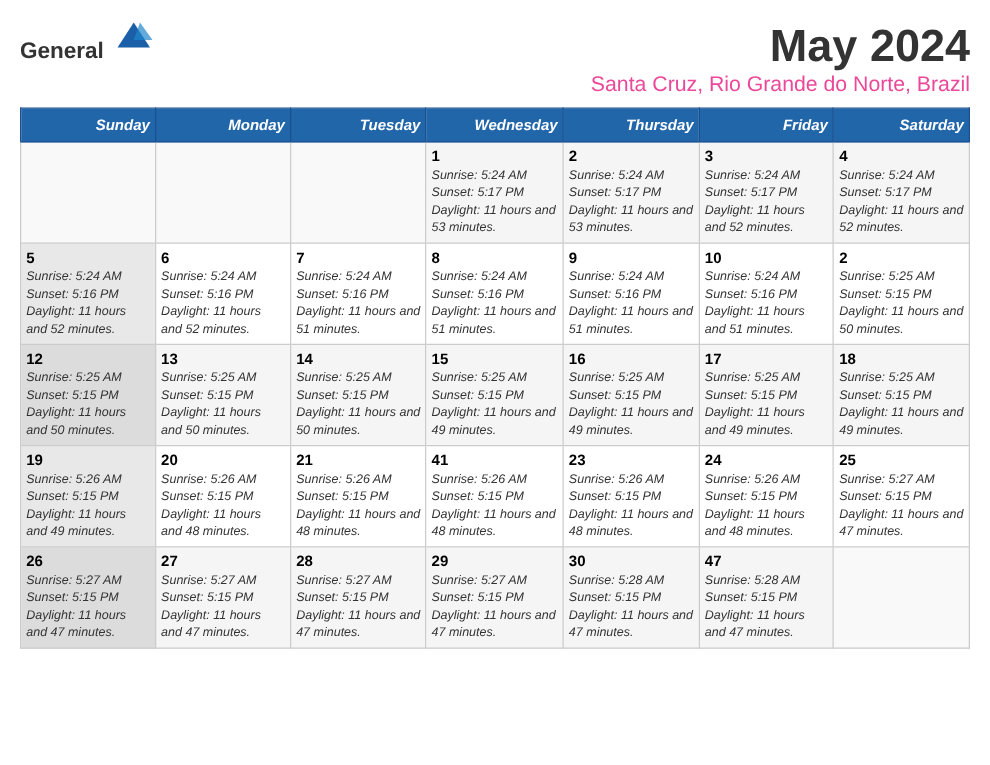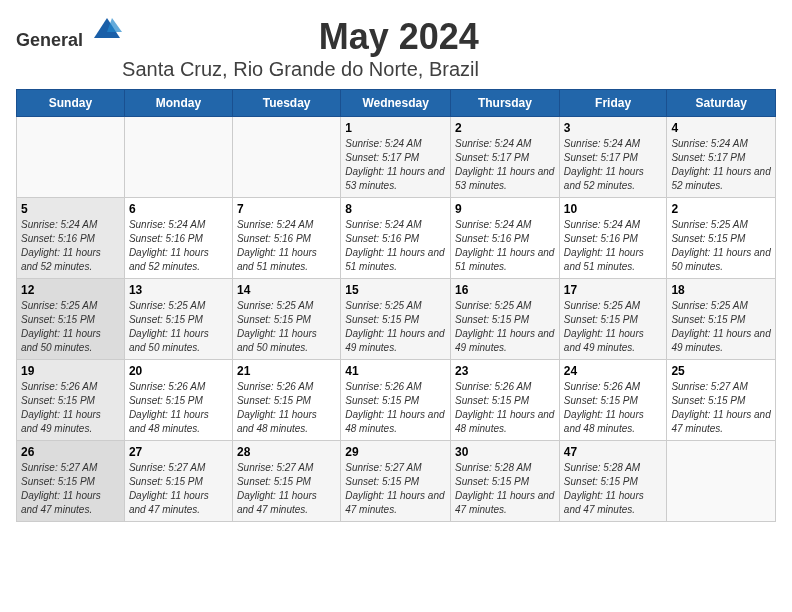--- a/index.html
+++ b/index.html
@@ -5,21 +5,21 @@
     * { margin: 0; padding: 0; box-sizing: border-box; }
     body {
       font-family: Arial, sans-serif;
       background: #fff;
       width: 792px;
       min-height: 612px;
       padding: 16px;
     }
     .header {
       display: flex;
-      justify-content: flex-start;
+      justify-content: space-between;
       align-items: flex-start;
       margin-bottom: 8px;
     }
     .logo {
       display: flex;
       align-items: center;
     }
     .logo-text {
       font-size: 18px;
       font-weight: bold;
@@ -34,35 +34,36 @@
     }
     .title-block {
       text-align: right;
     }
     .month-title {
       font-size: 36px;
       font-weight: bold;
       color: #333;
     }
     .location-title {
-      font-size: 20px;
-      color: #404040;
+      font-size: 17px;
+      color: #ec4899;
     }
     table {
       width: 100%;
       border-collapse: collapse;
       font-size: 11px;
     }
     thead tr th {
       background-color: #2266aa;
       color: #fff;
       padding: 6px 4px;
-      text-align: center;
+      text-align: right;
       font-size: 12px;
       border: 1px solid #1a5090;
+      font-style: italic;
     }
     tbody tr td {
       border: 1px solid #ccc;
       vertical-align: top;
       padding: 4px;
       height: 80px;
       width: 113px;
       background: #fff;
     }
     tbody tr:nth-child(odd) td {

